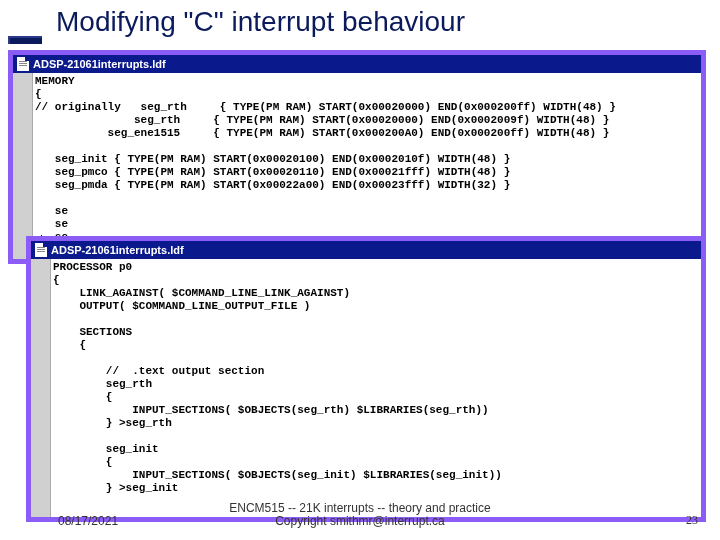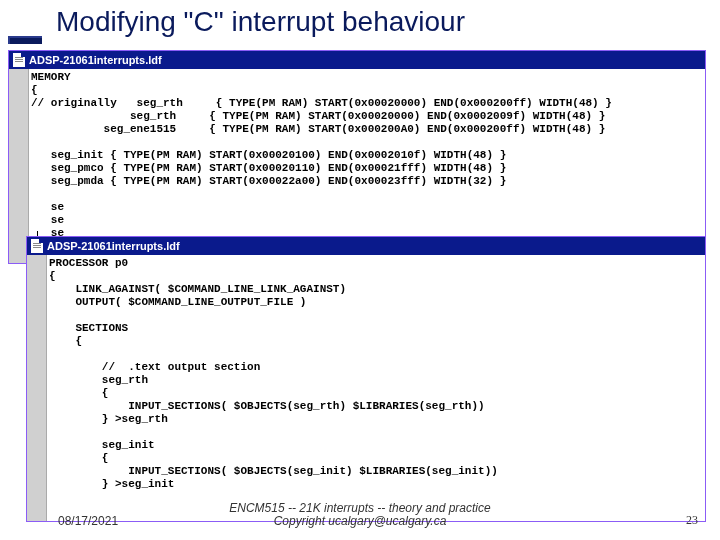--- a/index.html
+++ b/index.html
@@ -29,21 +29,21 @@
     box-shadow: inset 2px 2px 0 #2a3a8c;
   }
   .title-text {
     font-size: 28px;
     color: #0a1a5c;
     font-weight: normal;
   }
   
   .win {
     position: absolute;
-    border: 1px solid #8b5cf6;
+    border: 5px solid #8b5cf6;
     background: #fff;
   }
   .win-titlebar {
     background: #0a1a8c;
     color: #fff;
     font-size: 11px;
     font-weight: bold;
     padding: 2px 4px;
     display: flex;
     align-items: center;
@@ -114,21 +114,20 @@
   .footer-mid {
     position: absolute;
     left: 0;
     right: 0;
     bottom: 12px;
     text-align: center;
     font-size: 12px;
     color: #333;
     z-index: 5;
     line-height: 13px;
-    font-style: italic;
   }
   .footer-num {
     position: absolute;
     right: 22px;
     bottom: 12px;
     font-size: 12px;
     color: #333;
     z-index: 5;
     font-family: Liberation Serif, serif;
   }
@@ -185,15 +184,15 @@
 
         seg_init
         {
             INPUT_SECTIONS( $OBJECTS(seg_init) $LIBRARIES(seg_init))
         } &gt;seg_init</div>
 </div>
 
 <div class="footer-date">08/17/2021</div>
 <div class="footer-mid">
   <span>ENCM515 -- 21K interrupts -- theory and practice</span><br>
-  <span>Copyright ucalgary@ucalgary.ca</span>
+  <span>Copyright smithmr@interrupt.ca</span>
 </div>
 <div class="footer-num">23</div>
 
 </body></html>

